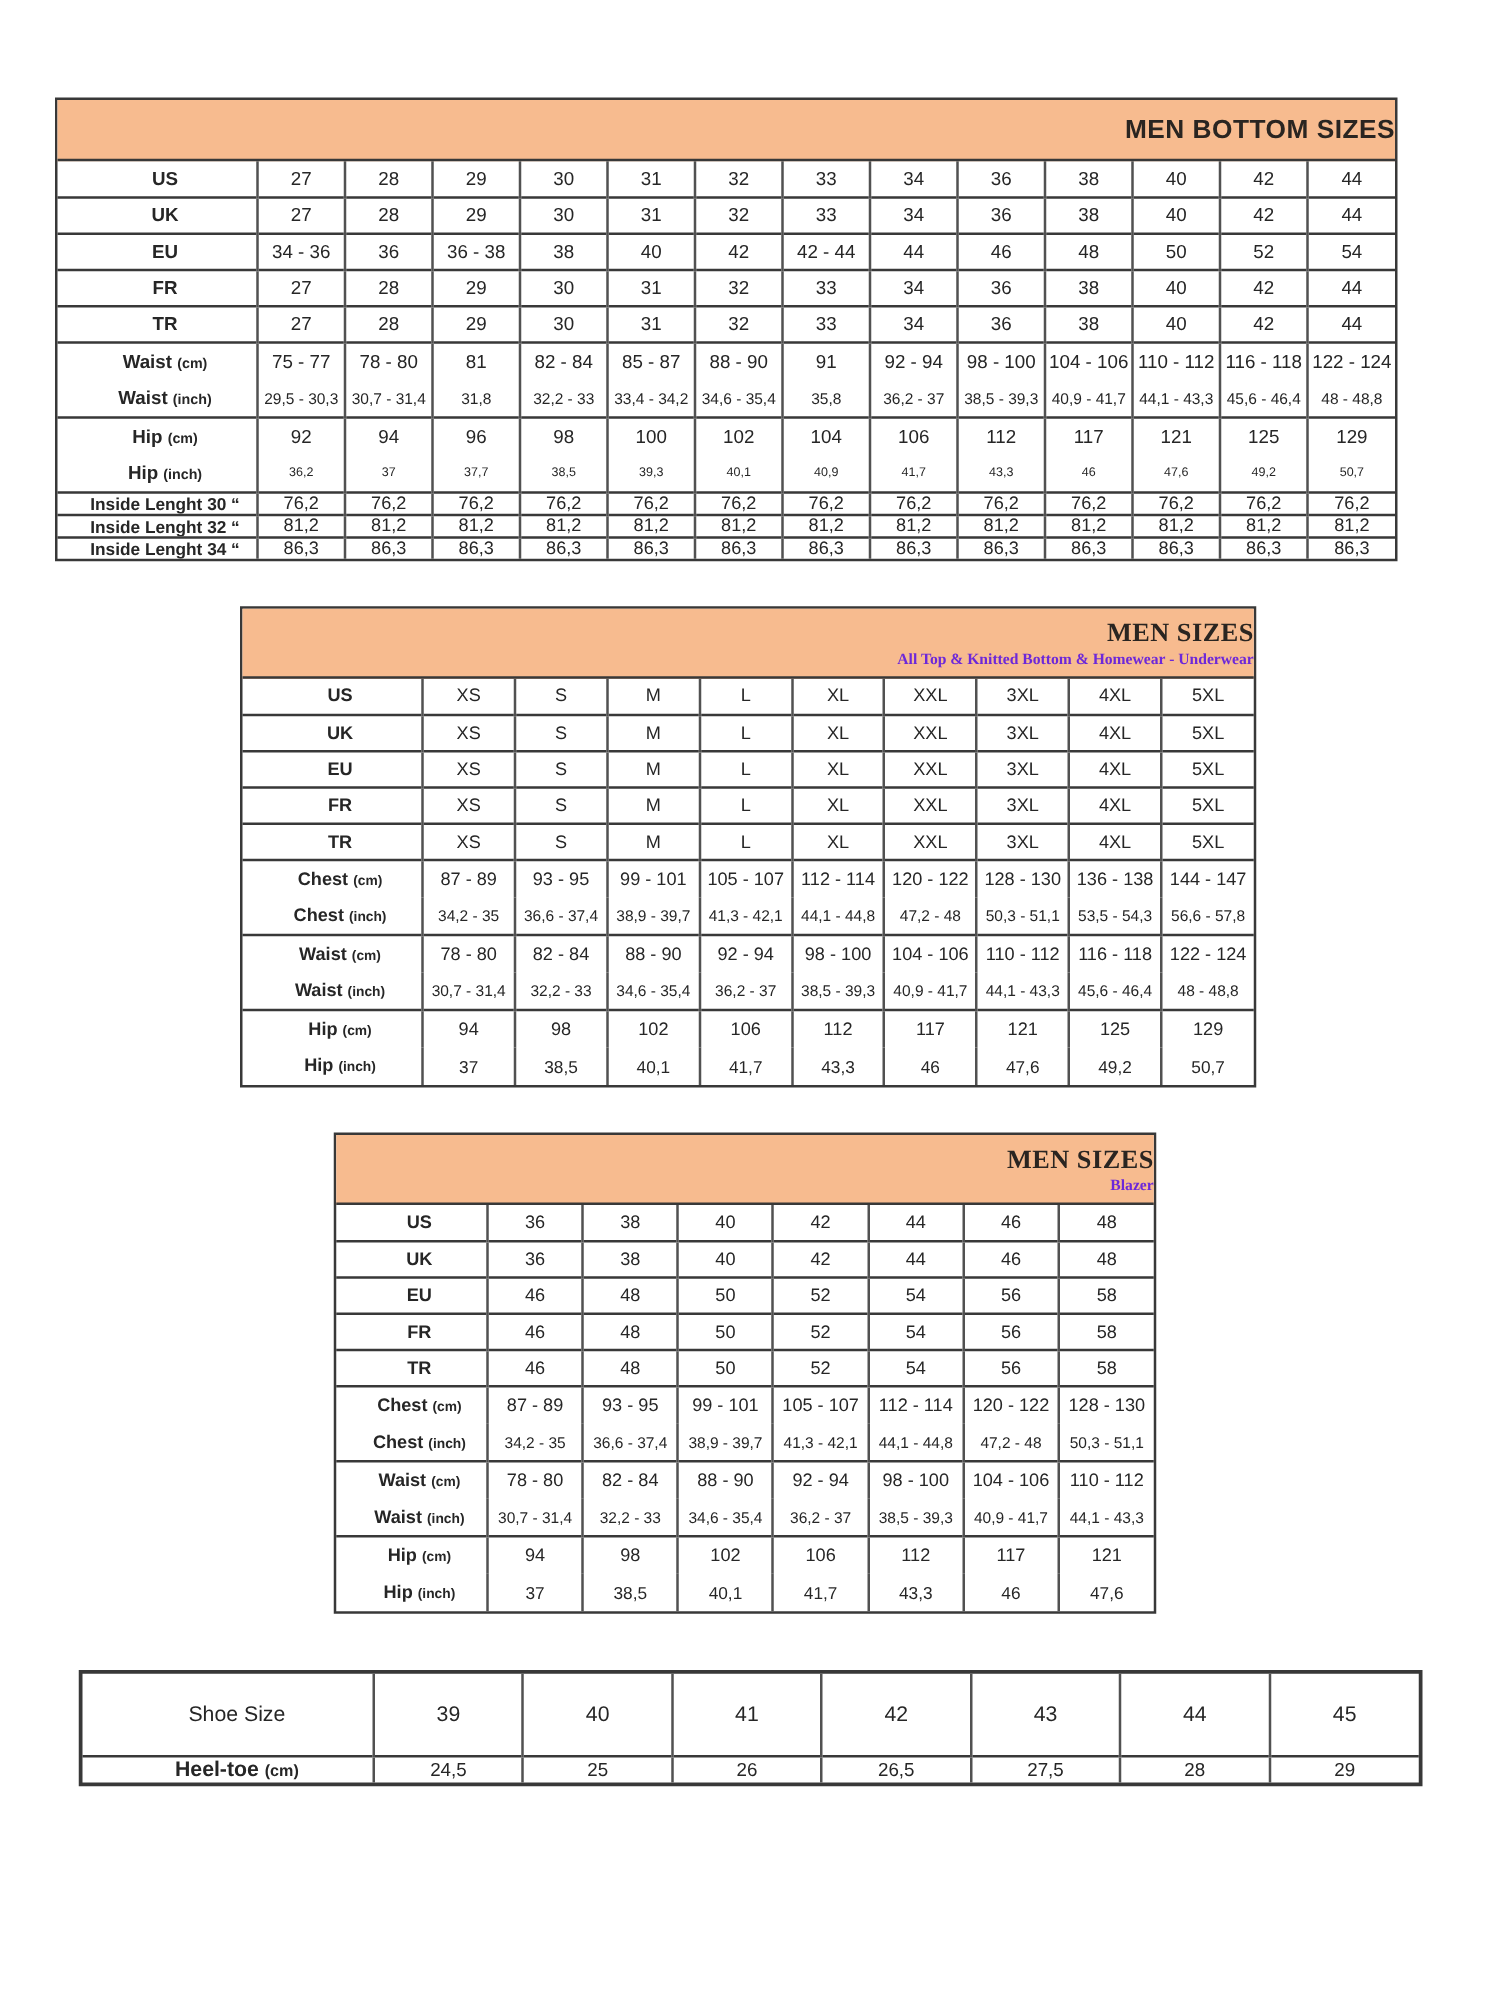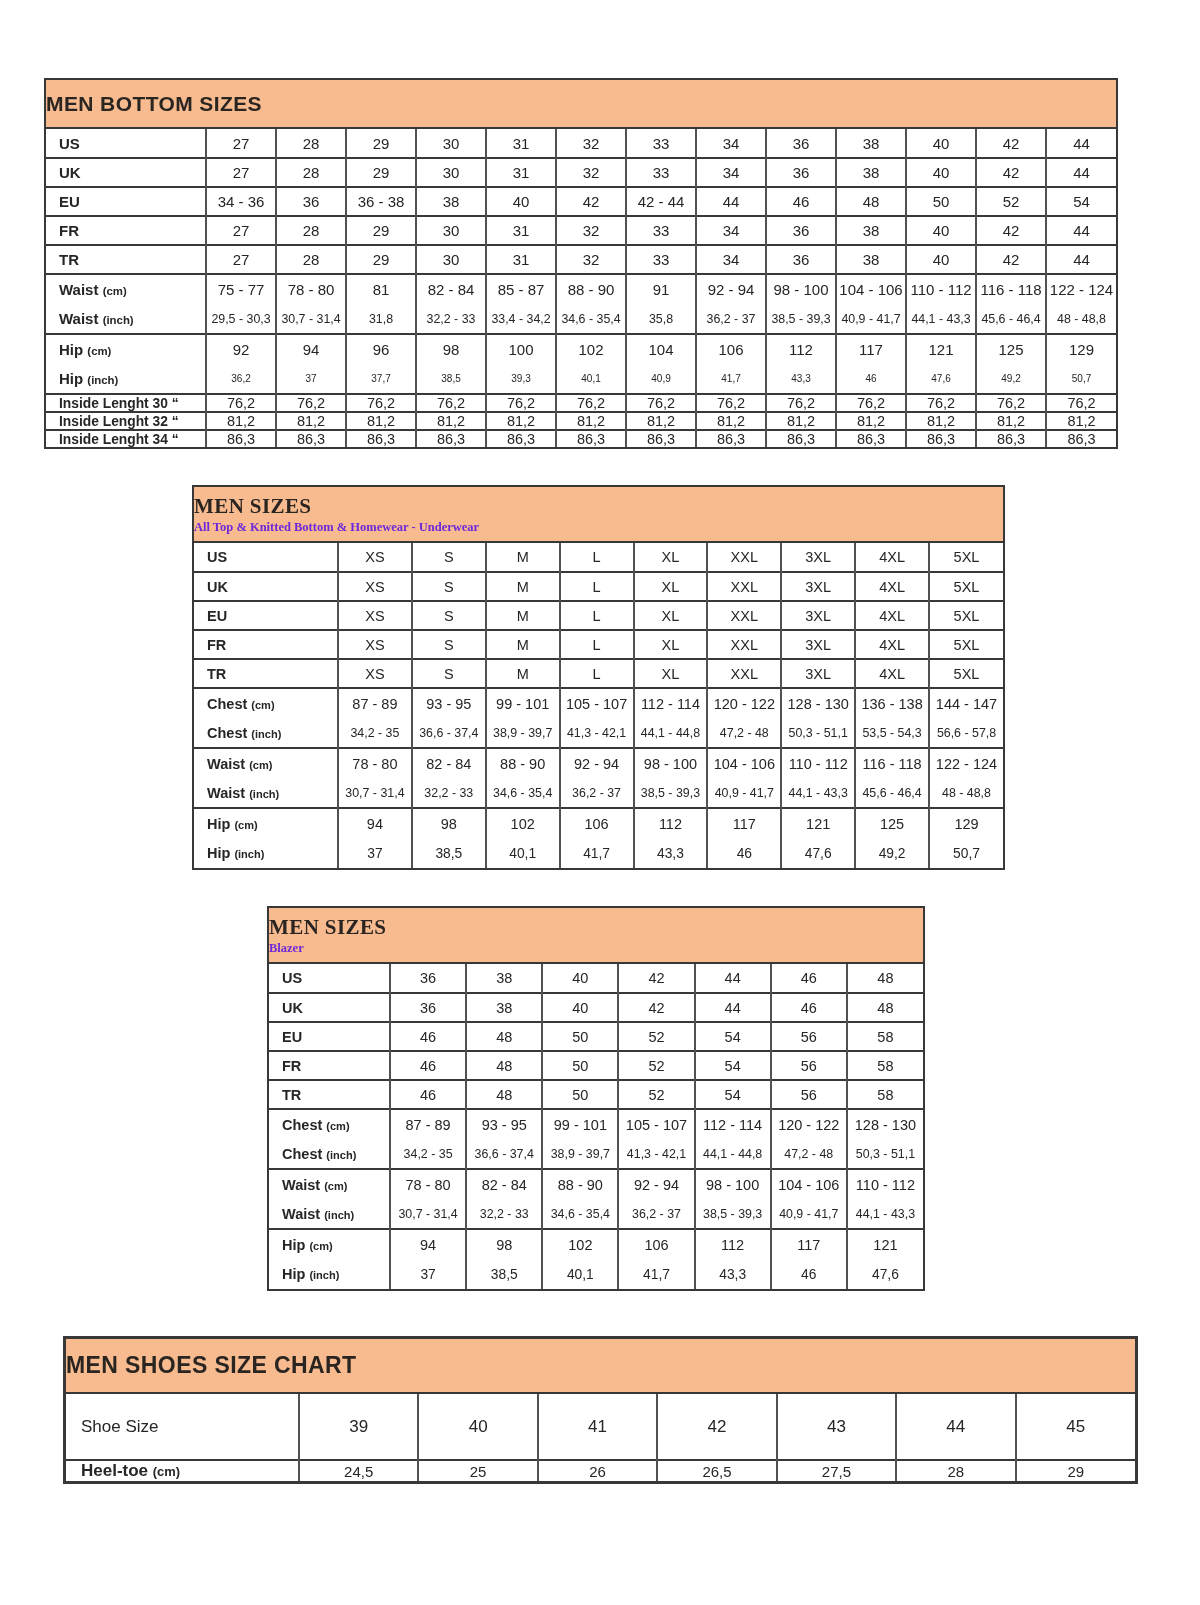--- a/index.html
+++ b/index.html
@@ -16,37 +16,37 @@
   }
   .size-table{border:2px solid var(--border);background:#fff;}
   #t0{margin:78px 0 0 44px;width:1074px;}
   #t1{margin:36px 0 0 192px;width:813px;}
   #t2{margin:36px 0 0 267px;width:658px;}
   #t3{margin:45px 0 0 63px;width:1075px;border-width:3px;}
 
   .band{
     background:var(--header-bg);
     border-bottom:2px solid var(--border);
-    display:flex;flex-direction:column;align-items:flex-start;justify-content:center;
+    display:flex;flex-direction:column;align-items:flex-end;justify-content:center;
     text-align:center;
   }
   #t0 .band{height:49px;}
   #t1 .band,#t2 .band{height:56px;font-family:Liberation Serif, serif;}
   #t3 .band{height:55px;}
   .t-title{font-weight:700;font-size:21px;letter-spacing:.4px;color:#2a2521;}
   #t3 .t-title{font-size:23px;}
   .t-subtitle{font-weight:700;font-size:12.5px;margin-top:1px;color:#6d28d9;}
   .t-subtitle:empty{display:none;}
 
   table{border-collapse:collapse;width:100%;table-layout:fixed;}
   tbody{border-top:2px solid var(--border);}
   tbody:first-of-type{border-top:none;}
   td{border-left:2px solid var(--vline);text-align:center;font-weight:400;
      color:var(--text);padding:0;overflow:hidden;white-space:nowrap;}
-  td.lbl{border-left:none;text-align:left;padding-left:13px;font-weight:700;margin-top:24px;}
+  td.lbl{border-left:none;text-align:center;padding-left:13px;font-weight:700;margin-top:24px;}
   .unit{font-size:.76em;font-weight:600;}
 
   
   #t0 col.label-col{width:160px;}
   #t0 td{height:29px;font-size:15px;}
   #t0 td.lbl{font-size:15px;}
   #t0 tbody:nth-of-type(6) td,#t0 tbody:nth-of-type(7) td{height:30px;}
   #t0 .row-inch td.val{font-size:12.4px;}
   #t0 tbody:nth-of-type(7) .row-inch td.val{font-size:10px;}
   #t0 tbody:nth-of-type(n+8) td{height:16px;font-size:14.5px;}
@@ -625,24 +625,20 @@
               <td class="val">43,3</td>
               <td class="val">46</td>
               <td class="val">47,6</td>
             </tr>
           </tbody>
         </table>
       </div>
   </section>
 
   <section class="size-table" id="t3">
-    <header class="band">
-      <div class="t-title">MEN SHOES SIZE CHART</div>
-
-    </header>
     <div class="grid">
         <table>
           <colgroup>
             <col class="label-col">
             <col>
             <col>
             <col>
             <col>
             <col>
             <col>

